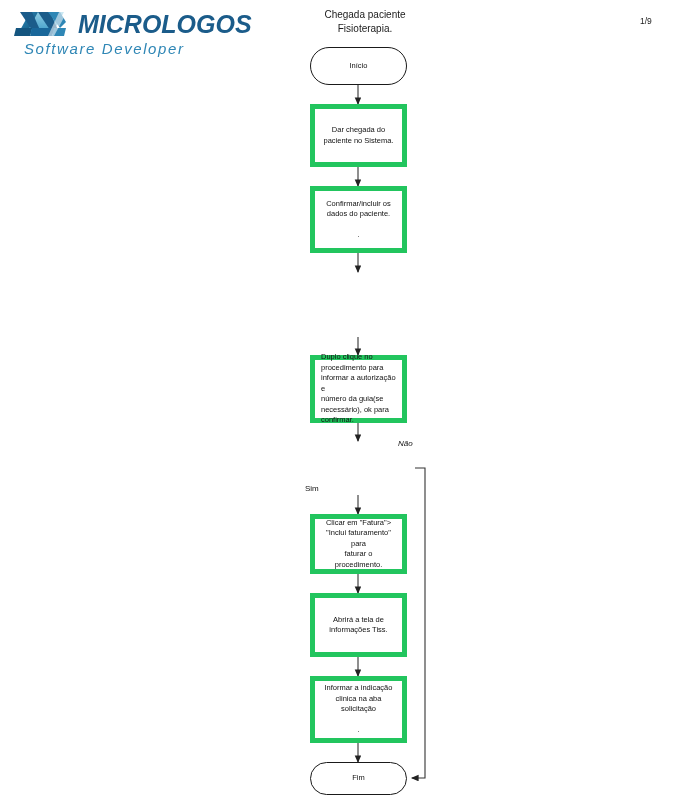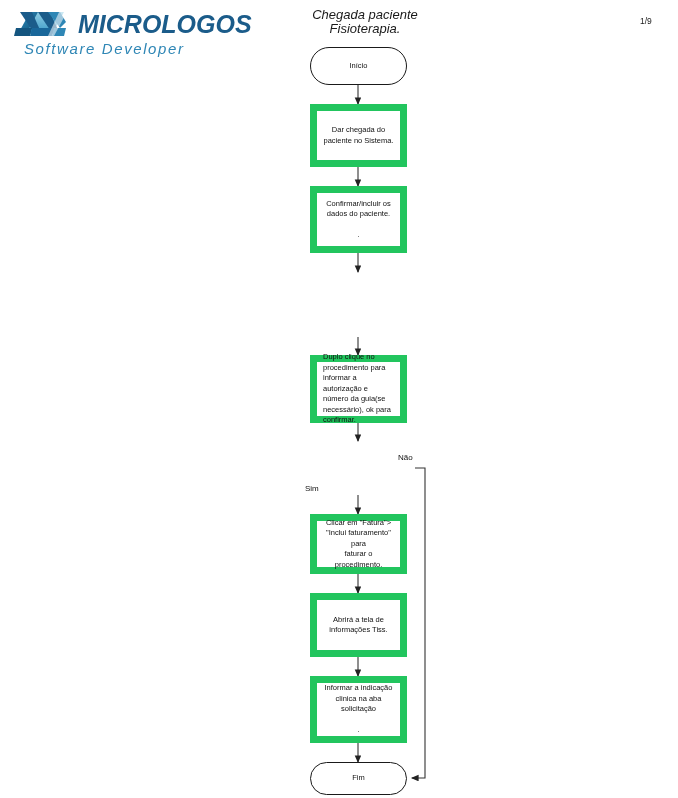--- a/index.html
+++ b/index.html
@@ -26,24 +26,23 @@
     height: 56px;
   }
   #brand-logo svg { display: block; }
 
   #diagram-title {
     position: absolute;
     left: 290px;
     top: 8px;
     width: 150px;
     text-align: center;
-    font-size: 13px;
+    font-size: 10px;
     line-height: 14px;
     color: #1a1a1a;
-    font-style: italic;
   }
   #diagram-title .line { display: block; }
 
   #page-indicator {
     position: absolute;
     left: 640px;
     top: 16px;
     font-size: 8.5px;
     color: #1a1a1a;
   }
@@ -74,21 +73,21 @@
     display: block;
     width: 100%;
     padding: 0 5px;
     box-sizing: border-box;
     text-align: center;
     white-space: pre-line;
   }
 
   
   .process {
-    border: 7px solid #22c55e;
+    border: 5px solid #22c55e;
     justify-content: flex-end;
   }
   .process.align-left .node-text {
     text-align: left;
     padding-left: 6px;
   }
 
   
   .terminator {
     border: 1.4px solid #1a1a1a;
@@ -217,21 +216,21 @@
   <div class="node process align-left" style="left:310px; top:355px; width:97px; height:68px;">
     <span class="node-text">Duplo clique no
 procedimento para
 informar a autorização e
 número da guia(se
 necessário), ok para
 confirmar.</span>
   </div>
 
 
-  <span class="branch-label" style="left:398px; top:453px;">Não</span>
+  <span class="branch-label" style="left:398px; top:439px;font-style:italic;">Não</span>
   <span class="branch-label" style="left:305px; top:484px;">Sim</span>
 
   <div class="node process" style="left:310px; top:514px; width:97px; height:60px;">
     <span class="node-text">Clicar em "Fatura"&gt;
 "Inclui faturamento" para
 faturar o procedimento.</span>
   </div>
 
   <div class="node process" style="left:310px; top:593px; width:97px; height:64px;">
     <span class="node-text">Abrirá a tela de

